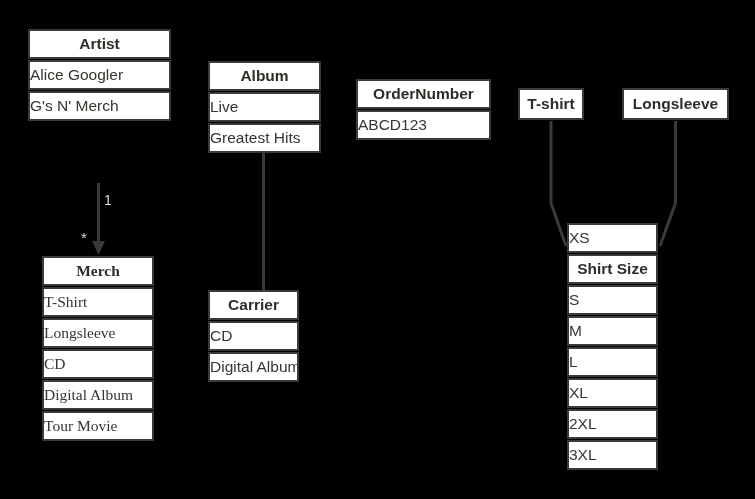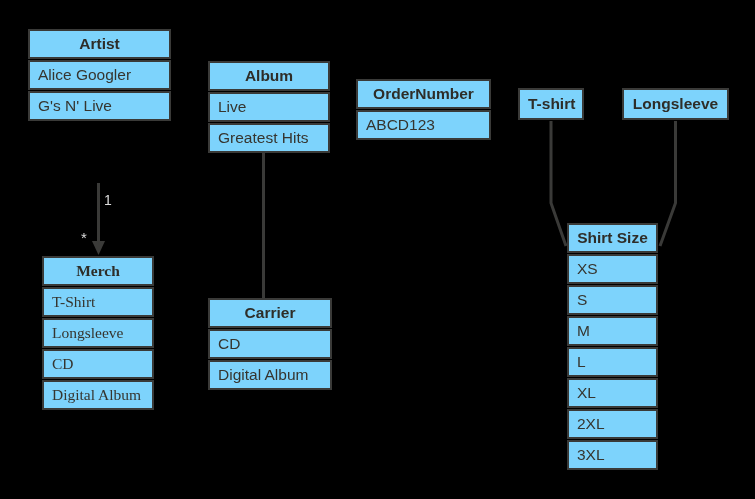--- a/index.html
+++ b/index.html
@@ -18,26 +18,26 @@
     pointer-events: none;
   }
   .entity {
     position: absolute;
     box-sizing: border-box;
   }
   .cell {
     box-sizing: border-box;
     height: 30px;
     margin-bottom: 1px;
-    background: #7dd3fc;
+    background: #ffffff;
     border: 2px solid #3a3a38;
     color: #36352f;
     font-size: 15.5px;
     line-height: 26px;
-    padding: 0 8px;
+    padding: 0 0;
     white-space: nowrap;
     overflow: hidden;
   }
   .cell.header {
     font-weight: bold;
     text-align: center;
     color: #2e2d28;
   }
   .cell.tall { height: 32px; line-height: 28px; }
   .conn-label {
@@ -60,59 +60,60 @@
     <line x1="263.5" y1="153" x2="263.5" y2="302" stroke="#3a3a38" stroke-width="3"></line>
 
     <polyline points="551,121 551,203 566,246" fill="none" stroke="#3a3a38" stroke-width="3" stroke-linejoin="round"></polyline>
 
     <polyline points="675.5,121 675.5,203 660,246" fill="none" stroke="#3a3a38" stroke-width="3" stroke-linejoin="round"></polyline>
   </svg>
 
   <div class="entity" style="left:28px; top:29px; width:143px;">
     <div class="cell header">Artist</div>
     <div class="cell">Alice Googler</div>
-    <div class="cell">G's N' Live</div>
+    <div class="cell">G's N' Merch</div>
   </div>
 
   <div class="entity" style="left:42px; top:256px; width:112px;font-family:Liberation Serif, serif;">
     <div class="cell header">Merch</div>
     <div class="cell">T-Shirt</div>
     <div class="cell">Longsleeve</div>
     <div class="cell">CD</div>
     <div class="cell">Digital Album</div>
+    <div class="cell">Tour Movie</div>
   </div>
 
-  <div class="entity" style="left:208px; top:61px; width:122px;">
+  <div class="entity" style="left:208px; top:61px; width:113px;">
     <div class="cell header">Album</div>
     <div class="cell">Live</div>
     <div class="cell">Greatest Hits</div>
   </div>
 
-  <div class="entity" style="left:208px; top:298px; width:124px;">
+  <div class="entity" style="left:208px; top:290px; width:91px;">
     <div class="cell header">Carrier</div>
     <div class="cell">CD</div>
     <div class="cell">Digital Album</div>
   </div>
 
   <div class="entity" style="left:356px; top:79px; width:135px;">
     <div class="cell header">OrderNumber</div>
     <div class="cell">ABCD123</div>
   </div>
 
   <div class="entity" style="left:518px; top:88px; width:66px;">
     <div class="cell header tall">T-shirt</div>
   </div>
 
   <div class="entity" style="left:622px; top:88px; width:107px;">
     <div class="cell header tall">Longsleeve</div>
   </div>
 
   <div class="entity" style="left:567px; top:223px; width:91px;">
+    <div class="cell">XS</div>
     <div class="cell header">Shirt Size</div>
-    <div class="cell">XS</div>
     <div class="cell">S</div>
     <div class="cell">M</div>
     <div class="cell">L</div>
     <div class="cell">XL</div>
     <div class="cell">2XL</div>
     <div class="cell">3XL</div>
   </div>
 
 </div>
 

